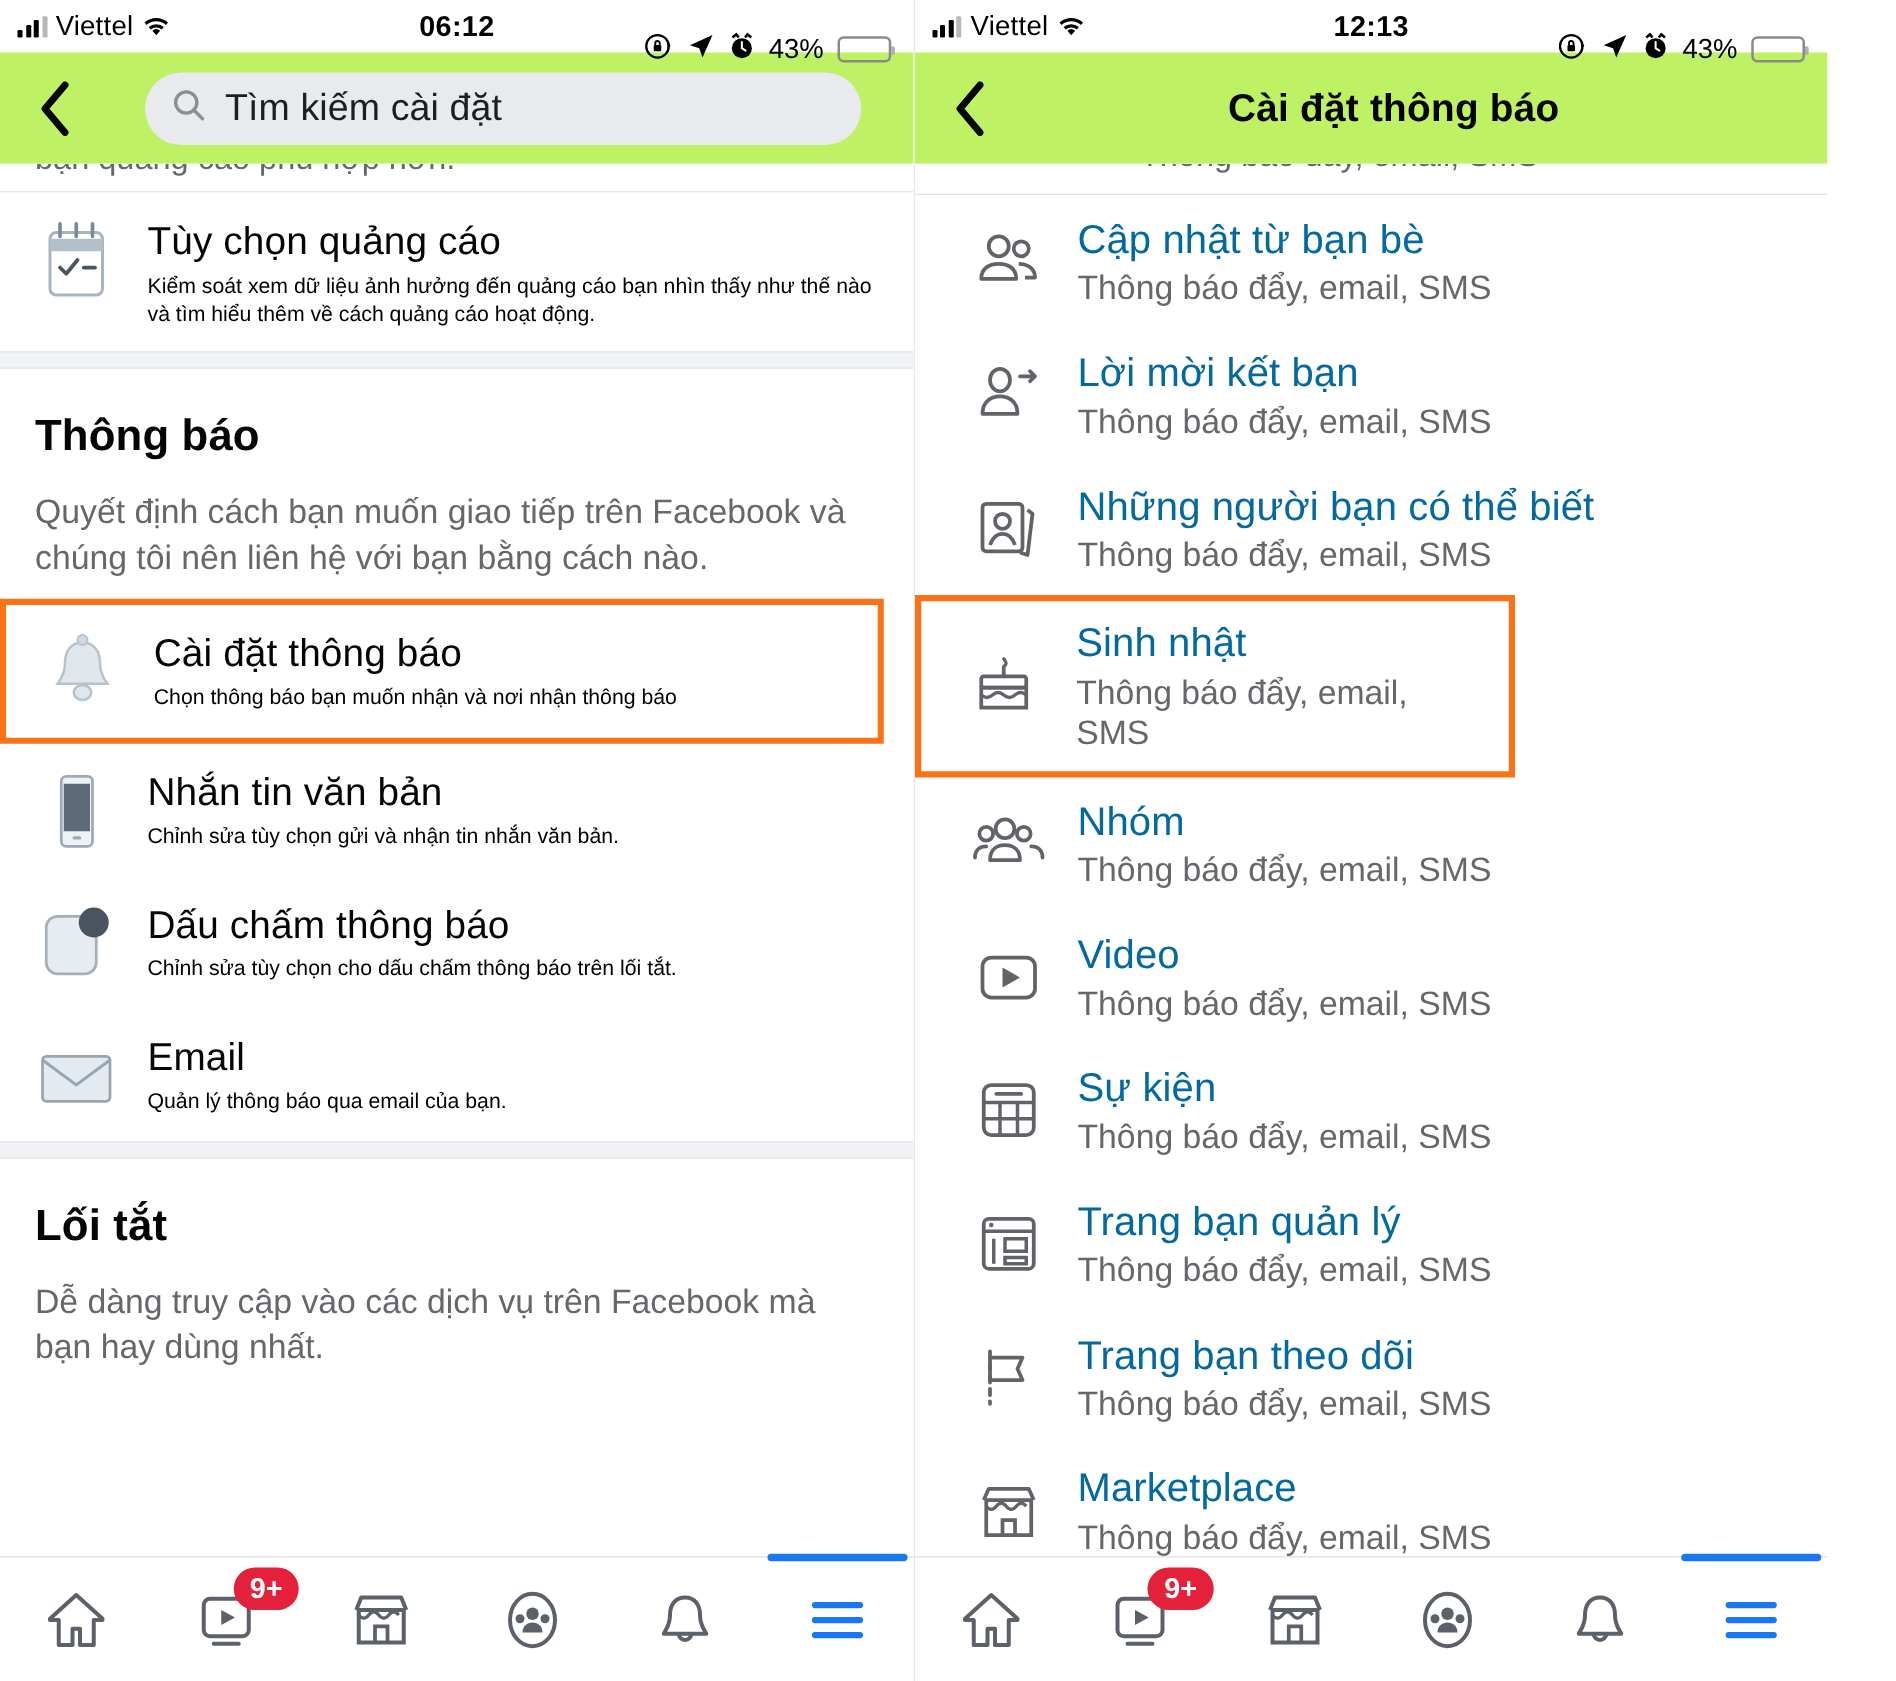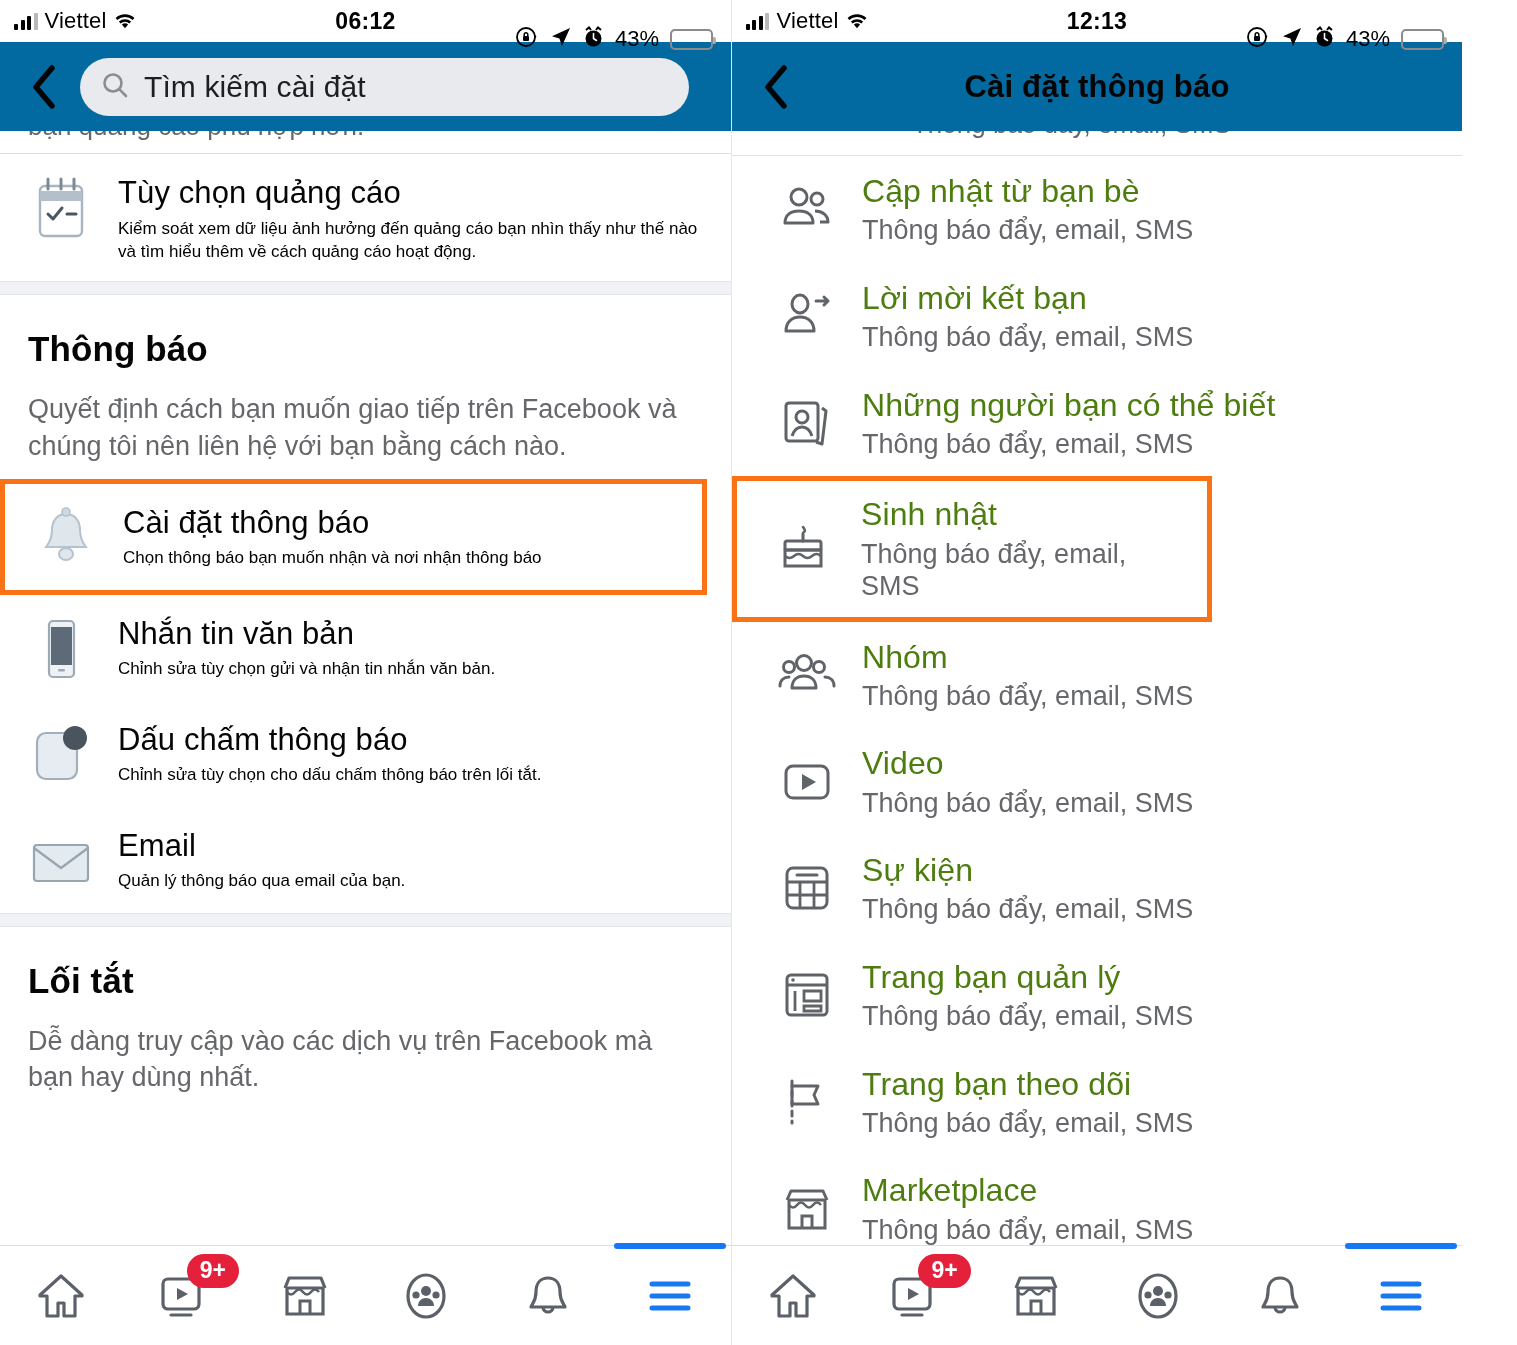--- a/index.html
+++ b/index.html
@@ -52,22 +52,23 @@
     content: ""; position: absolute; right: -5px; top: 6px;
     width: 3px; height: 7px; background: #b0b0b0; border-radius: 0 2px 2px 0;
   }
   .batt-fill { height: 100%; background: #fcd12a; border-radius: 2px; }
 
   
   .navbar {
     flex: 0 0 89px; height: 89px;
     display: flex; align-items: center;
     padding: 0 22px;
-    background: #0369a1;
+    background: #bef264;
     position: relative;
+    gap: 36px;
   }
   .back {
     width: 44px; height: 46px;
     display: flex; align-items: center; justify-content: center;
     flex: 0 0 auto;
   }
   .back svg { display: block; }
   .searchbox {
     flex: 1; height: 58px;
     background: #e8eaed; border-radius: 29px;
@@ -137,21 +138,21 @@
   .hl.right-hl { margin: 0 250px 0 0; }
 
   
   .rrow {
     display: flex; align-items: center; gap: 22px;
     padding: 16px 26px 16px 42px;
   }
   .rrow .ico { width: 66px; flex: 0 0 66px; display: flex; justify-content: center; }
   .rrow .txt { flex: 1; }
   .rrow .title {
-    font-size: 32px; color: #4d7c0f; letter-spacing: .1px; line-height: 1.2;
+    font-size: 32px; color: #0369a1; letter-spacing: .1px; line-height: 1.2;
   }
   .rrow .desc {
     font-size: 27px; color: #65676b; margin-top: 4px; line-height: 1.2;
   }
   .rrow.in-hl { padding-left: 36px; padding-top: 14px; padding-bottom: 14px; }
 
   
   .tabbar {
     flex: 0 0 100px; height: 100px;
     border-top: 1px solid #dcdee1;

